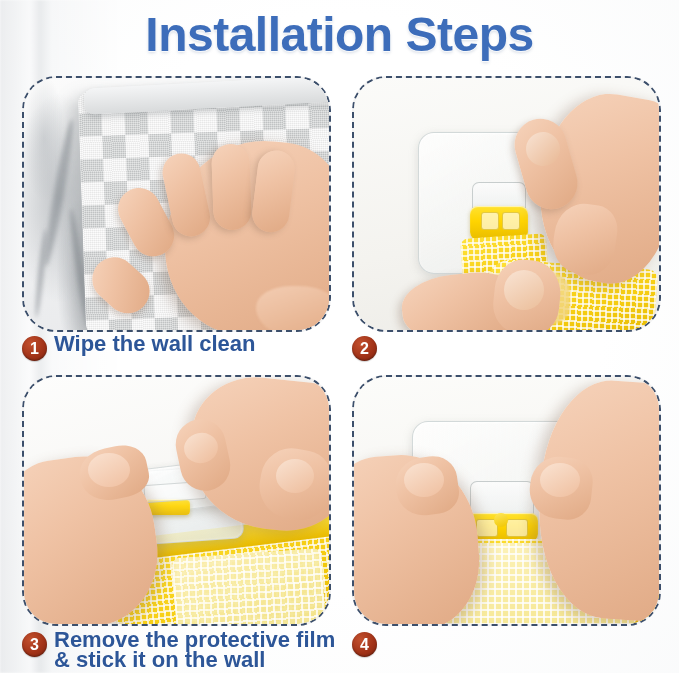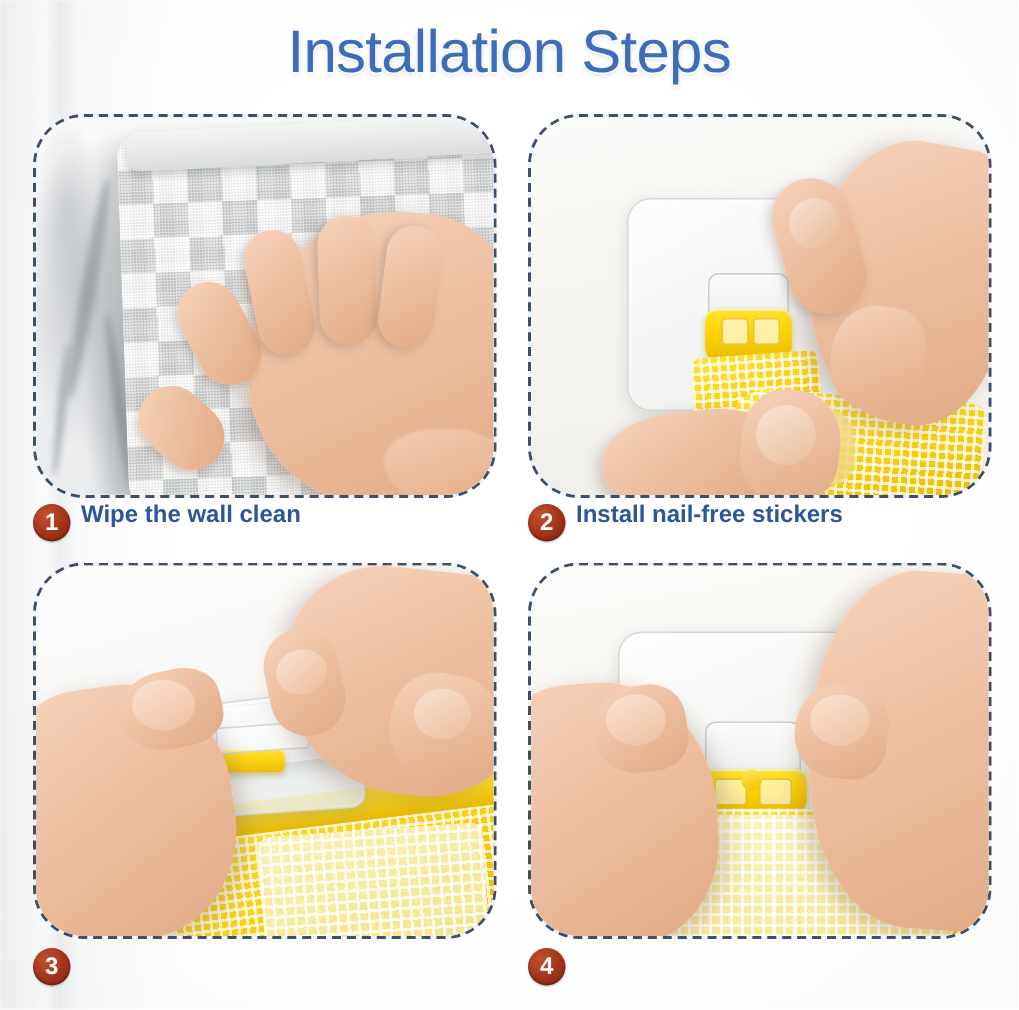--- a/index.html
+++ b/index.html
@@ -21,22 +21,22 @@
   }
   #vignette{
     position:absolute;inset:0;
     background:radial-gradient(ellipse at 50% 45%, rgba(255,255,255,.75) 0%, rgba(255,255,255,.35) 55%, rgba(235,238,240,.25) 100%);
   }
 
   
   #title{
     position:absolute;left:0;right:0;top:12px;
     text-align:center;
-    font-size:40px;line-height:46px;
-    font-weight:normal;
+    font-size:48px;line-height:46px;
+    font-weight:bold;
     letter-spacing:-.5px;
     color:#3d6dba;
     text-shadow:0 1px 1px rgba(255,255,255,.9), 0 2px 3px rgba(120,140,170,.30);
   }
 
   
   .panel{
     position:absolute;
     border:2px dashed #3c4f6b;
     border-radius:34px;
@@ -52,21 +52,21 @@
   .badge{
     flex:0 0 auto;
     width:25px;height:25px;border-radius:50%;
     background:radial-gradient(circle at 34% 30%, #c2502e 0%, #a23318 55%, #7e2410 100%);
     box-shadow:inset 0 -1px 2px rgba(0,0,0,.35), 0 1px 1px rgba(0,0,0,.18);
     color:#fff;font-size:16px;font-weight:bold;
     display:flex;align-items:center;justify-content:center;
     line-height:1;margin-top:2px;
   }
   .captext{
-    font-size:16px;font-weight:bold;line-height:20px;
+    font-size:22px;font-weight:bold;line-height:20px;
     color:#2d5698;
     text-shadow:0 1px 0 rgba(255,255,255,.75);
     white-space:pre-line;
   }
 
   
   
   
   .p1-marble{
     position:absolute;inset:0;
@@ -204,21 +204,20 @@
     <div style="position:absolute;left:172px;top:54px;width:34px;height:34px;border-radius:50%;background:linear-gradient(150deg,#f8e2d2,#e9b995);transform:rotate(-16deg);"></div>
     <div class="hand-skin" style="position:absolute;left:200px;top:126px;width:62px;height:70px;border-radius:46% 36% 40% 44%;transform:rotate(8deg);"></div>
 
     <div class="hand-skin" style="position:absolute;left:48px;top:196px;width:118px;height:66px;border-radius:44% 40% 30% 46%;transform:rotate(-6deg);box-shadow:-4px 3px 9px rgba(130,100,80,.3);"></div>
     <div class="hand-skin" style="position:absolute;left:140px;top:182px;width:66px;height:74px;border-radius:42% 46% 38% 40%;transform:rotate(6deg);"></div>
     <div style="position:absolute;left:150px;top:192px;width:40px;height:40px;border-radius:50%;background:linear-gradient(150deg,#f9e4d4,#ebbe9a);"></div>
   </div>
 </div>
 <div class="cap" style="left:352px;top:334px;width:310px;">
   <div class="badge">2</div>
-  <div class="captext">Install nail-free stickers</div>
 </div>
 
 <div class="panel" style="left:22px;top:375px;width:305px;height:247px;">
   <div class="photo">
     <div class="p3-wall"></div>
 
     <div class="mesh" style="position:absolute;left:88px;top:152px;width:226px;height:100px;border-radius:18px 8px 0 0;transform:rotate(-7deg);"></div>
     <div style="position:absolute;left:92px;top:150px;width:220px;height:22px;background:linear-gradient(180deg,#ffe23a,#e9bb00);transform:rotate(-7deg);border-radius:6px;"></div>
     <div style="position:absolute;left:150px;top:176px;width:150px;height:76px;background:
         repeating-linear-gradient(0deg, rgba(255,255,255,.8) 0 2px, rgba(0,0,0,0) 2px 7px),
@@ -236,20 +235,22 @@
 
     <div class="hand-skin" style="position:absolute;left:166px;top:2px;width:162px;height:150px;border-radius:40% 30% 40% 52%;transform:rotate(6deg);box-shadow:-6px 4px 14px rgba(130,100,80,.3);"></div>
     <div class="hand-skin" style="position:absolute;left:154px;top:42px;width:50px;height:72px;border-radius:26px;transform:rotate(-12deg);"></div>
     <div style="position:absolute;left:160px;top:56px;width:34px;height:30px;border-radius:50%;background:linear-gradient(150deg,#f9e2d1,#eebd9c);transform:rotate(-12deg);"></div>
     <div class="hand-skin" style="position:absolute;left:236px;top:72px;width:70px;height:70px;border-radius:44% 38% 40% 46%;transform:rotate(10deg);"></div>
     <div style="position:absolute;left:252px;top:82px;width:38px;height:34px;border-radius:50%;background:linear-gradient(150deg,#f9e2d1,#eebd9c);"></div>
   </div>
 </div>
 <div class="cap" style="left:22px;top:630px;width:320px;">
   <div class="badge">3</div>
+  <div class="captext">Remove the protective film
+&amp; stick it on the wall</div>
 </div>
 
 <div class="panel" style="left:352px;top:375px;width:305px;height:247px;">
   <div class="photo">
     <div class="p4-wall"></div>
     <div class="sticker" style="left:58px;top:44px;width:180px;height:158px;"></div>
     <div class="hooktab" style="left:116px;top:104px;width:62px;height:46px;"></div>
     <div class="ylatch" style="left:112px;top:136px;width:72px;height:28px;border-radius:7px;"></div>
     <div style="position:absolute;left:122px;top:142px;width:20px;height:16px;border-radius:3px;background:rgba(255,255,255,.6);border:1px solid rgba(218,188,40,.85);"></div>
     <div style="position:absolute;left:152px;top:142px;width:20px;height:16px;border-radius:3px;background:rgba(255,255,255,.6);border:1px solid rgba(218,188,40,.85);"></div>

